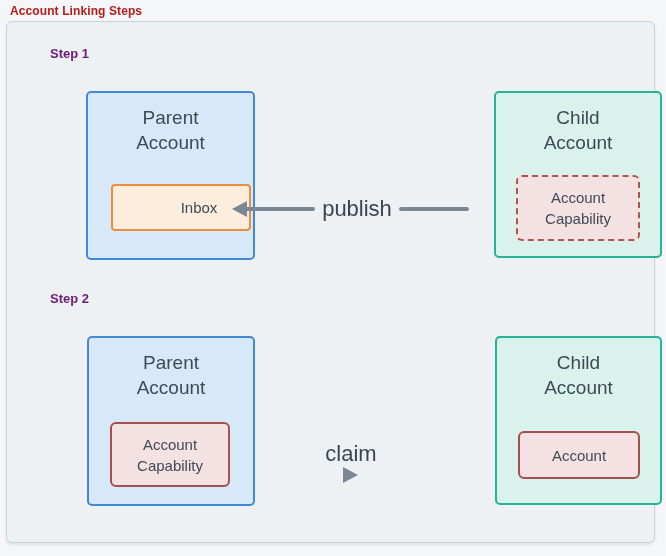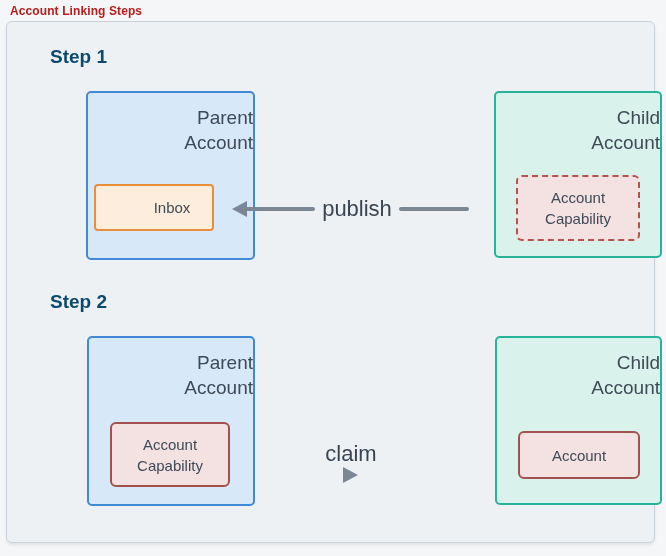--- a/index.html
+++ b/index.html
@@ -29,23 +29,23 @@
     top: 21px;
     width: 647px;
     height: 520px;
     background: var(--panel-fill);
     border: 1px solid var(--panel-border);
     border-radius: 6px;
     box-shadow: 0 2px 3px rgba(60, 70, 80, 0.10);
   }
   .step-label {
     position: absolute;
-    font-size: 19px;
+    font-size: 13px;
     font-weight: 700;
-    color: #0c4a6e;
+    color: #701a75;
   }
   .pos-step1-label { left: 43px; top: 24px; }
   .pos-step2-label { left: 43px; top: 269px; }
 
   .account-box {
     position: absolute;
     border-radius: 5px;
     box-sizing: border-box;
   }
   .account-box.parent {
@@ -57,21 +57,21 @@
     border: 2px solid var(--child-border);
     margin-left: 48px;
   }
   .pos-s1-parent { left: 79px;  top: 69px;  width: 169px; height: 169px; }
   .pos-s1-child  { left: 439px; top: 69px;  width: 168px; height: 167px; }
   .pos-s2-parent { left: 80px;  top: 314px; width: 168px; height: 170px; }
   .pos-s2-child  { left: 440px; top: 314px; width: 167px; height: 169px; }
 
   .account-title {
     margin-top: 12px;
-    text-align: right;
+    text-align: center;
     font-size: 19px;
     font-weight: 500;
     line-height: 25px;
     color: #3f4a57;
     white-space: pre-line;
   }
   .inner-box {
     position: absolute;
     box-sizing: border-box;
     display: flex;
@@ -92,21 +92,21 @@
   }
   .inner-box.capability {
     background: var(--capability-fill);
     border: 2px solid var(--capability-border);
     border-radius: 6px;
   }
   .inner-box.dashed {
     border-style: dashed;
     border-color: var(--capability-dashed-border);
   }
-  .pos-s1-inbox { left: 6px; top: 91px; width: 120px; height: 47px; padding-left: 36px; }
+  .pos-s1-inbox { left: 23px; top: 91px; width: 140px; height: 47px; padding-left: 36px; }
   .pos-s1-cap   { left: 20px; top: 82px; width: 124px; height: 66px; }
   .pos-s2-cap   { left: 21px; top: 84px; width: 120px; height: 65px; }
   .pos-s2-acct  { left: 21px; top: 93px; width: 122px; height: 48px; }
 
   .arrow {
     position: absolute;
     display: flex;
     align-items: center;
     z-index: 3;
   }

